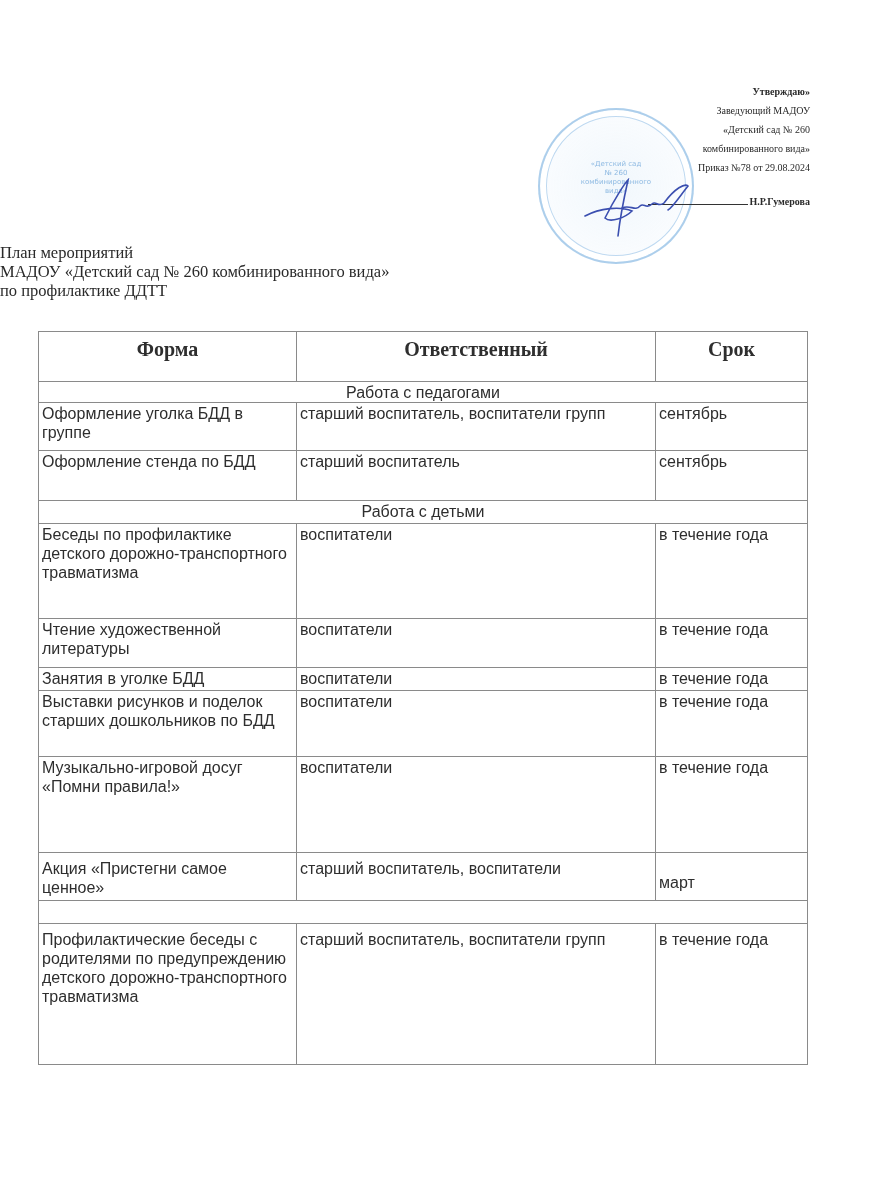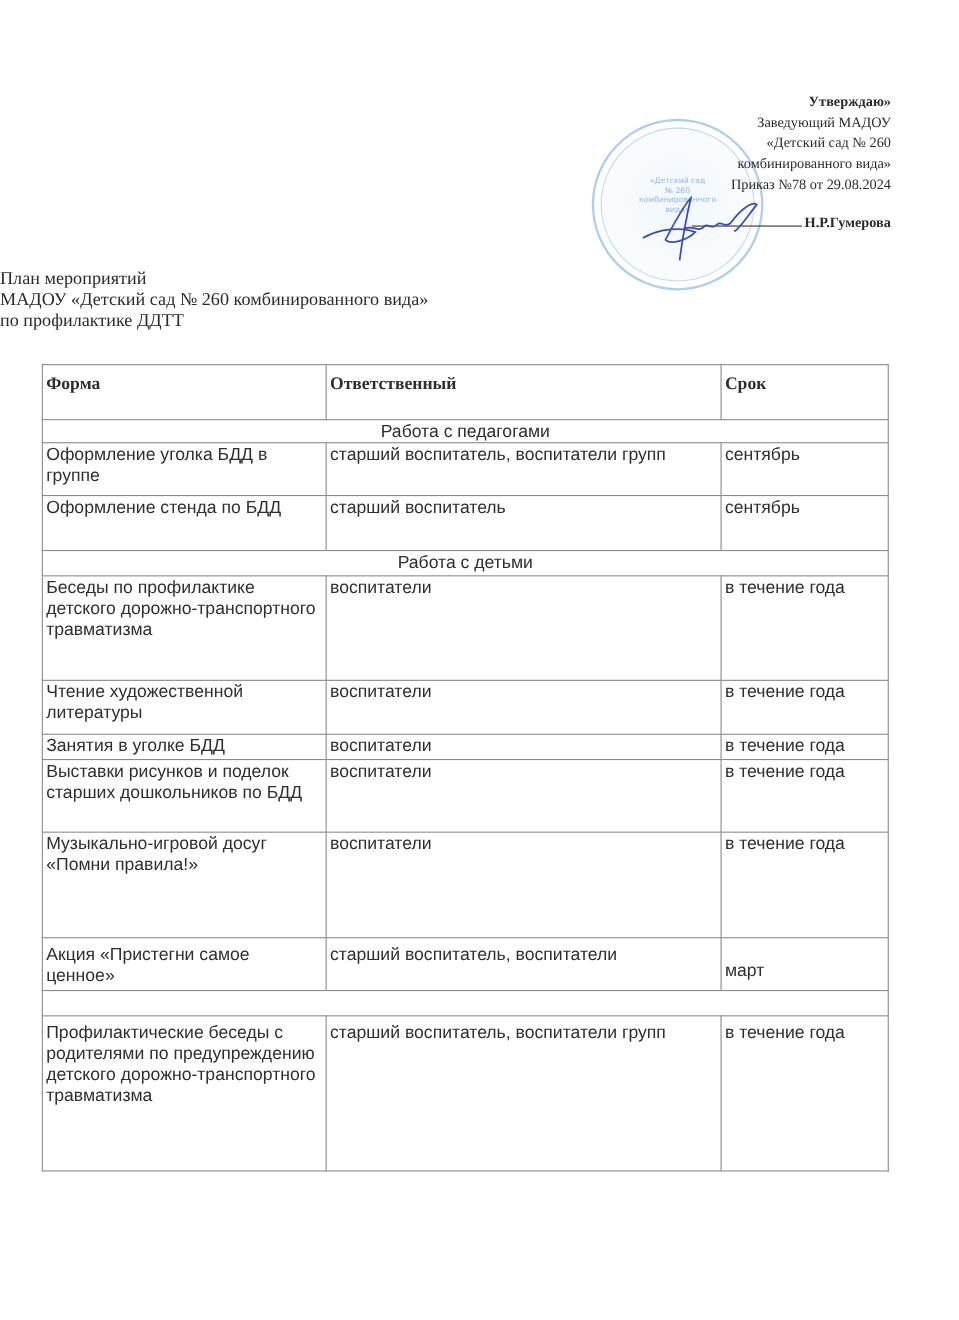--- a/index.html
+++ b/index.html
@@ -3,21 +3,21 @@
   <meta charset="utf-8">
   <style>
     html, body { margin: 0; padding: 0; }
     body {
       width: 872px; height: 1200px; background: #ffffff; position: relative;
       overflow: hidden; color: #2a2a2a;
       font-family: "Liberation Serif", "DejaVu Serif", serif;
     }
     .approval {
       position: absolute; right: 62px; top: 82px; text-align: right;
-      font-size: 13px; line-height: 19px; z-index: 2;
+      font-size: 10px; line-height: 19px; z-index: 2;
     }
     .approval .bold { font-weight: bold; }
     .approval .sign-line { margin-top: 15px; white-space: nowrap; }
     .approval .underline {
       display: inline-block; width: 100px; border-bottom: 1px solid #333; margin-right: 2px;
       vertical-align: baseline; height: 1px;
     }
     .stamp {
       position: absolute; left: 538px; top: 108px; width: 152px; height: 152px;
       border-radius: 50%; border: 2px solid rgba(110,170,220,0.55);
@@ -40,21 +40,21 @@
       position: absolute; left: 38px; top: 331px; width: 769px;
       border-collapse: collapse; table-layout: fixed;
       font-family: "Liberation Sans", "DejaVu Sans", sans-serif;
     }
     table.plan td, table.plan th {
       border: 1px solid #8a8a8a; vertical-align: top; padding: 1px 3px 0 3px;
       font-size: 16px; line-height: 19px; font-weight: normal; text-align: left; color: #2e2e2e;
     }
     table.plan th {
       font-family: "Liberation Serif", "DejaVu Serif", serif; font-weight: bold;
-      vertical-align: top; padding-top: 8px; font-size: 16px;
+      text-align: center; vertical-align: top; padding-top: 8px; font-size: 20px;
     }
     table.plan td.section { text-align: center; }
     col.c1 { width: 258px; } col.c2 { width: 359px; } col.c3 { width: 152px; }
   </style>
 </head>
 <body>
 
 <div class="stamp">
   <div class="stamp-inner">
     <div>«Детский сад</div>

